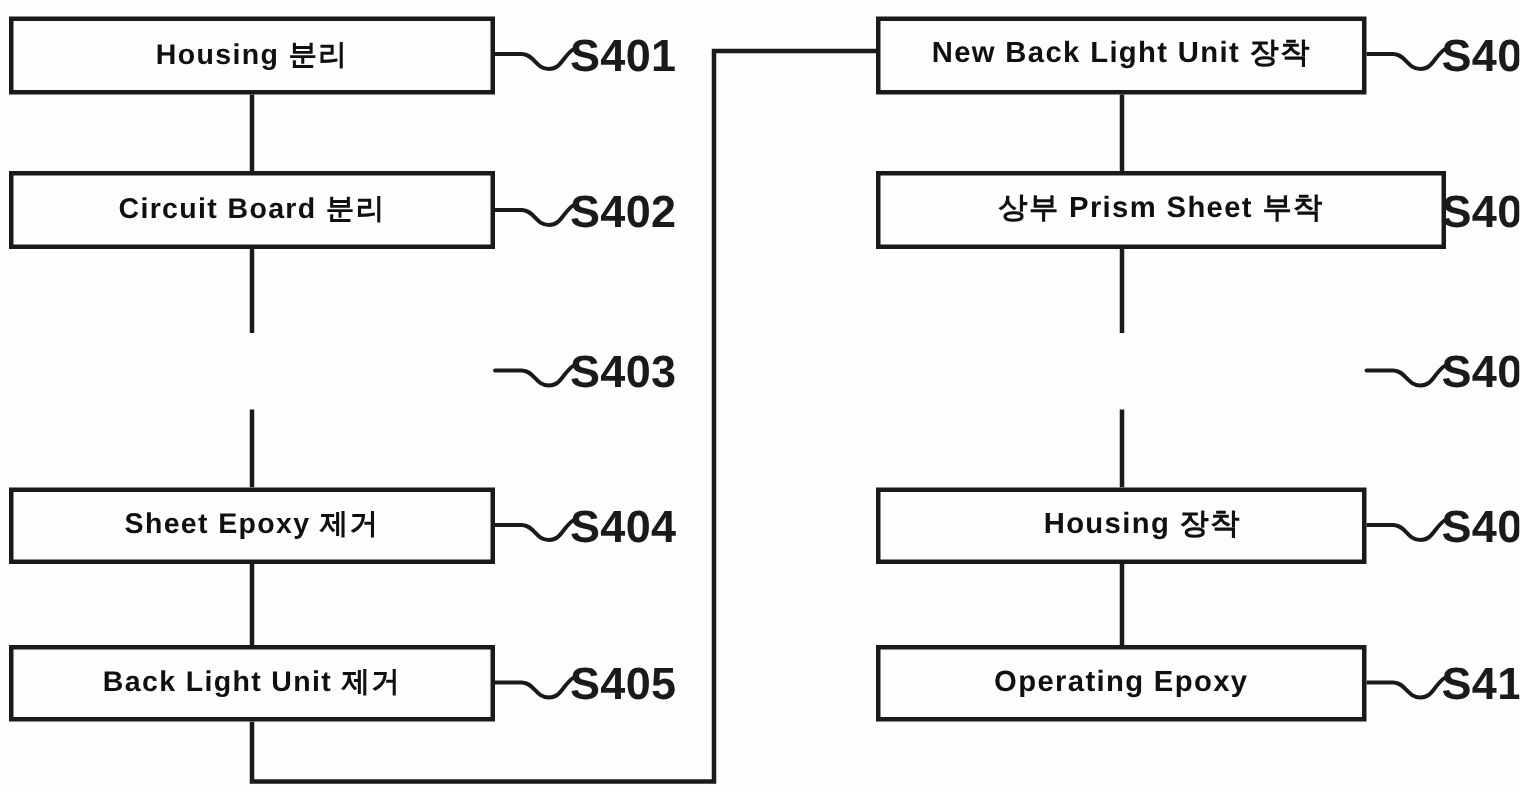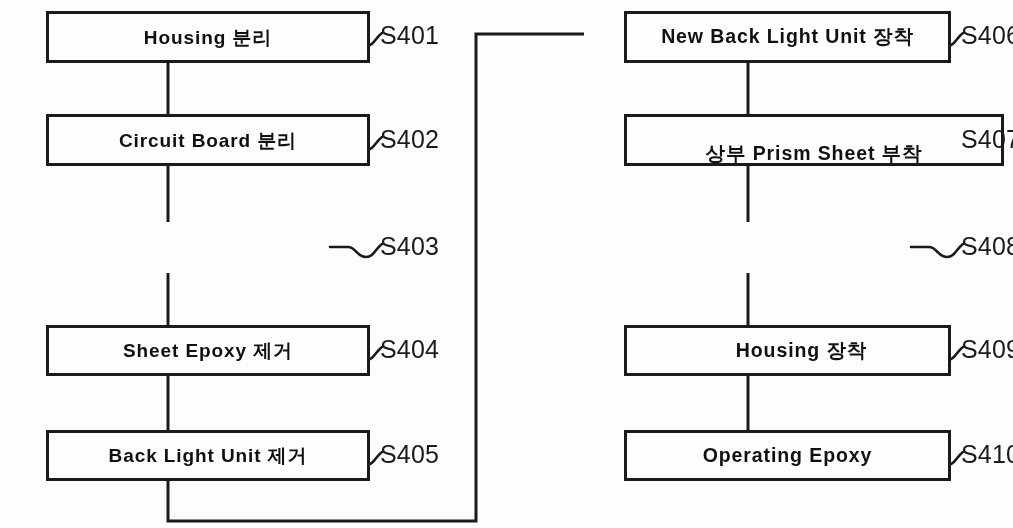--- a/index.html
+++ b/index.html
@@ -32,32 +32,31 @@
     border: 3px solid #1a1a1a;
     background: #fdfdfd;
     display: flex;
     align-items: center;
     justify-content: center;
     color: #101010;
     font-weight: bold;
     font-size: 19.5px;
     letter-spacing: 0.9px;
     white-space: nowrap;
-    margin-left: 40px;
   }
   .node-label {
     display: block;
     line-height: 1;
     transform: translateY(-0.5px);
   }
   .step-tag {
     position: absolute;
     color: #1a1a1a;
-    font-size: 25px;
-    font-weight: normal;
+    font-size: 30px;
+    font-weight: bold;
     letter-spacing: 0.2px;
     white-space: nowrap;
     line-height: 1;
   }
   .left-col .node-label { font-size: 19px; }
 </style>
 </head>
 <body>
 
 <div id="canvas">
@@ -112,21 +111,21 @@
   <div class="node left-col" style="left:6px; top:430px; width:324px; height:51px;">
     <span class="node-label">Back Light Unit 제거</span>
   </div>
   <div class="step-tag" style="left:380px; top:442px;">S405</div>
 
   <div class="node" style="left:584px; top:11px; width:327px; height:52px;">
     <span class="node-label">New Back Light Unit 장착</span>
   </div>
   <div class="step-tag" style="left:961px; top:23px;">S406</div>
 
-  <div class="node" style="left:584px; top:114px; width:380px; height:52px;align-items:flex-end;">
+  <div class="node" style="left:584px; top:114px; width:380px; height:52px;">
     <span class="node-label">상부 Prism Sheet 부착</span>
   </div>
   <div class="step-tag" style="left:961px; top:127px;">S407</div>
 
   <div class="step-tag" style="left:961px; top:234px;">S408</div>
 
   <div class="node" style="left:584px; top:325px; width:327px; height:51px;padding-left:28px;">
     <span class="node-label">Housing 장착</span>
   </div>
   <div class="step-tag" style="left:961px; top:337px;">S409</div>

